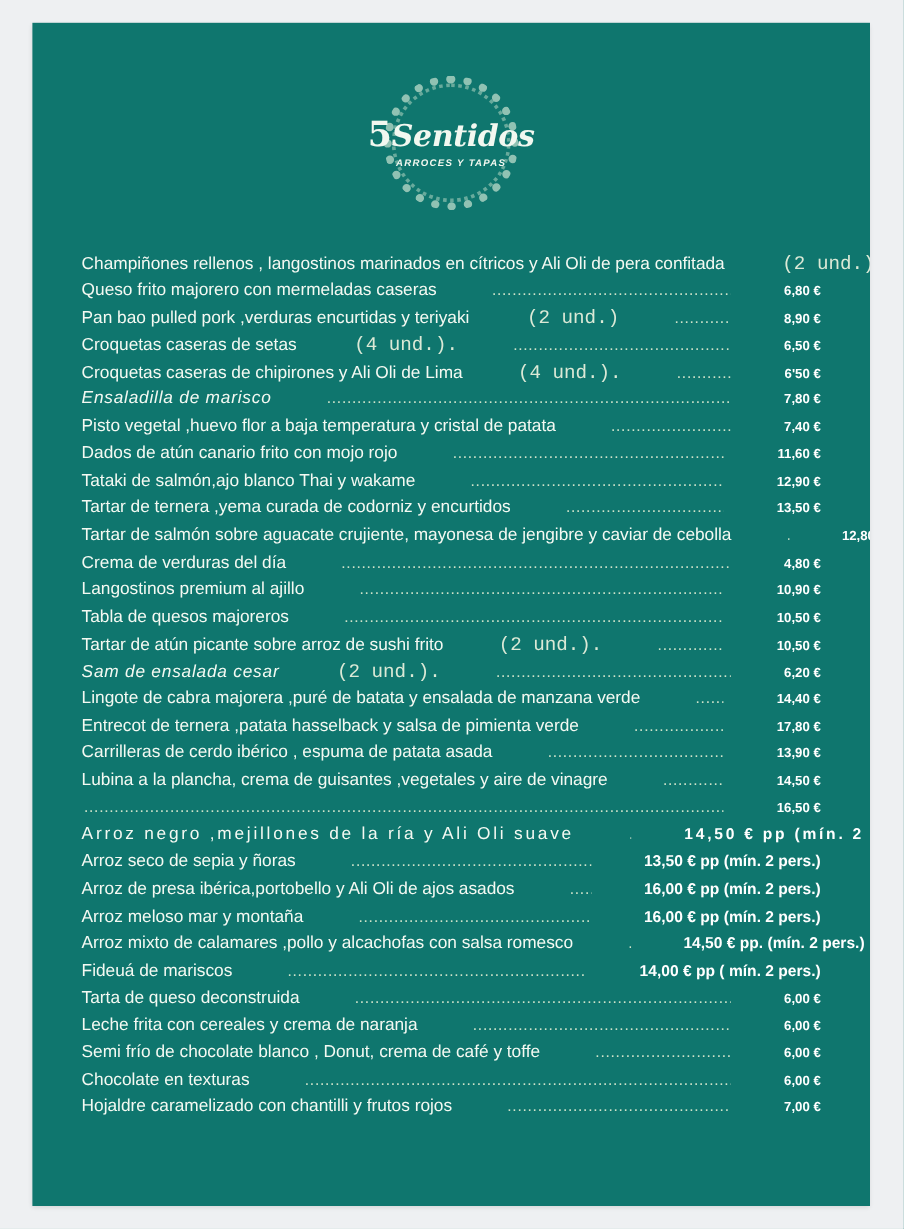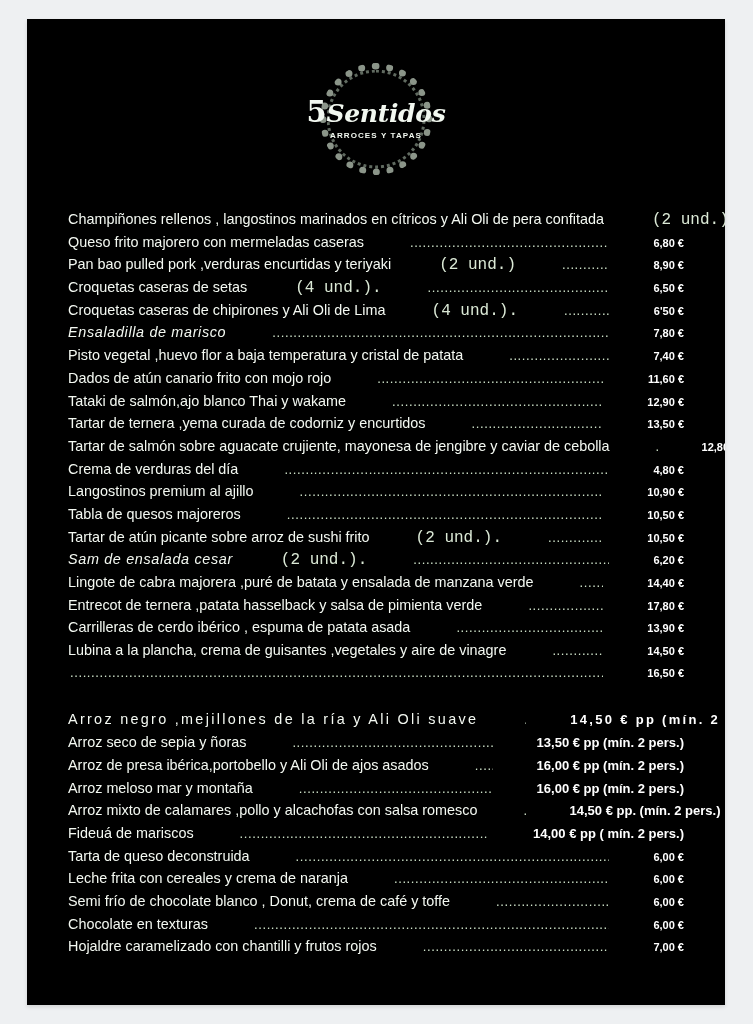--- a/index.html
+++ b/index.html
@@ -21,21 +21,21 @@
     height: 1024px;
     background: #eef0f2;
   }
 
   .menu-card {
     position: absolute;
     left: 27px;
     top: 19px;
     width: 698px;
     height: 986px;
-    background: #000000;
+    background: #0f766e;
     box-shadow: 0 2px 4px rgba(0,0,0,0.12);
     overflow: hidden;
   }
 
   
   .logo-wrap {
     position: absolute;
     left: 0;
     top: 41px;
     width: 698px;
@@ -87,20 +87,21 @@
     font-style: normal;
   }
   .logo-sub {
     display: block;
     margin-top: 5px;
     font-family: "Liberation Sans", sans-serif;
     font-size: 8px;
     font-weight: bold;
     letter-spacing: 1.1px;
     white-space: nowrap;
+    font-style: italic;
   }
 
   
   .menu-list {
     position: absolute;
     left: 41px;
     top: 192px;
     width: 616px;
   }
 
@@ -147,21 +148,20 @@
   .menu-row.spread .row-name,
   .menu-row.spread .row-price {
     letter-spacing: 2.3px;
   }
   .menu-row.spread .row-leader {
     letter-spacing: 1px;
     flex: 0 1 auto;
   }
   .menu-row.spread {
     font-size: 14.4px;
-    margin-top: 24px;
   }
 
   
   .menu-row.wide .row-price {
     font-size: 13px;
   }
   .menu-row.loose .row-name {
     letter-spacing: 0.65px;
     font-style: italic;
   }

